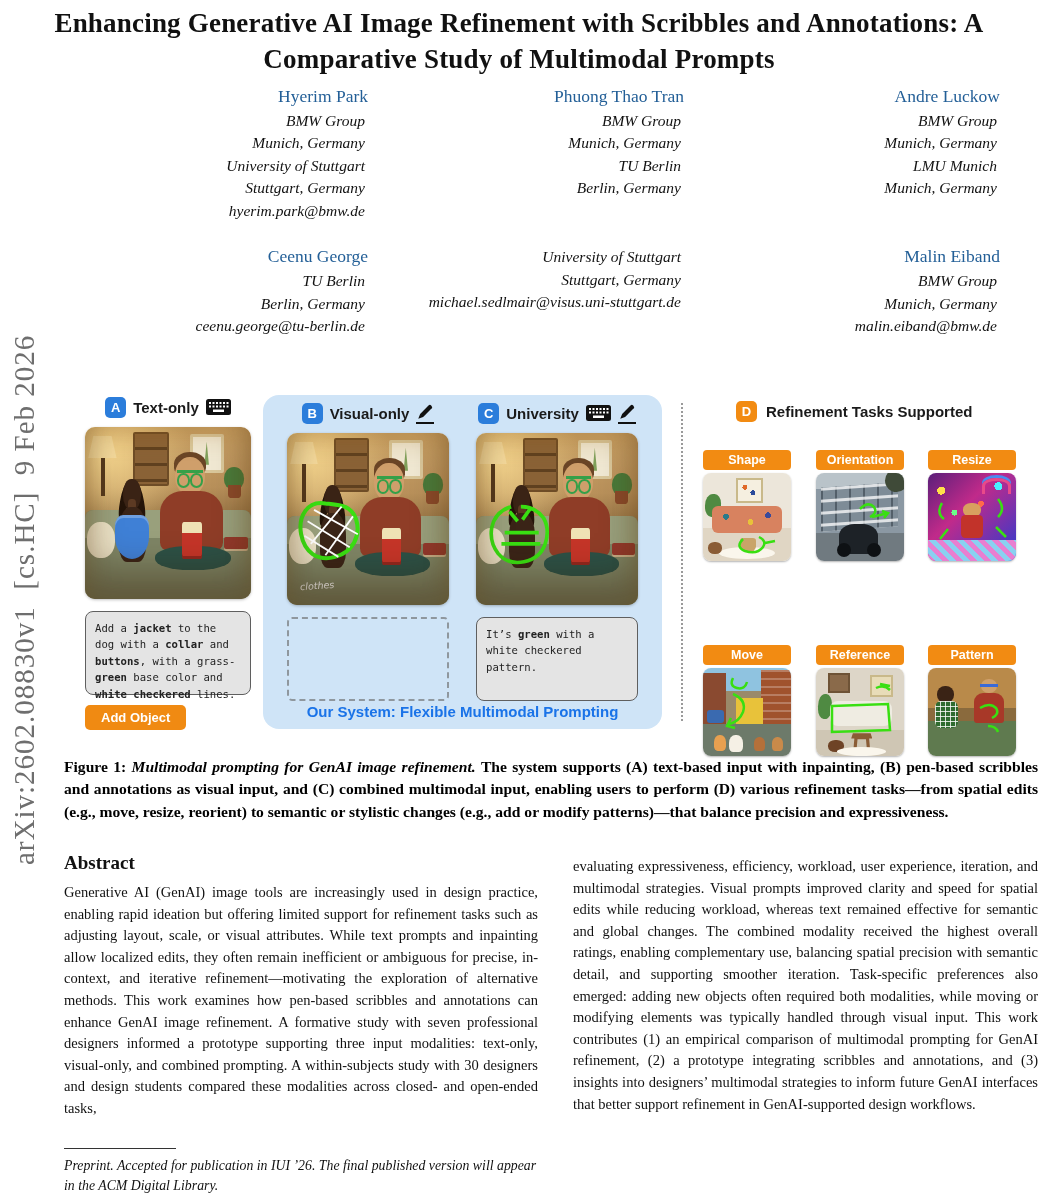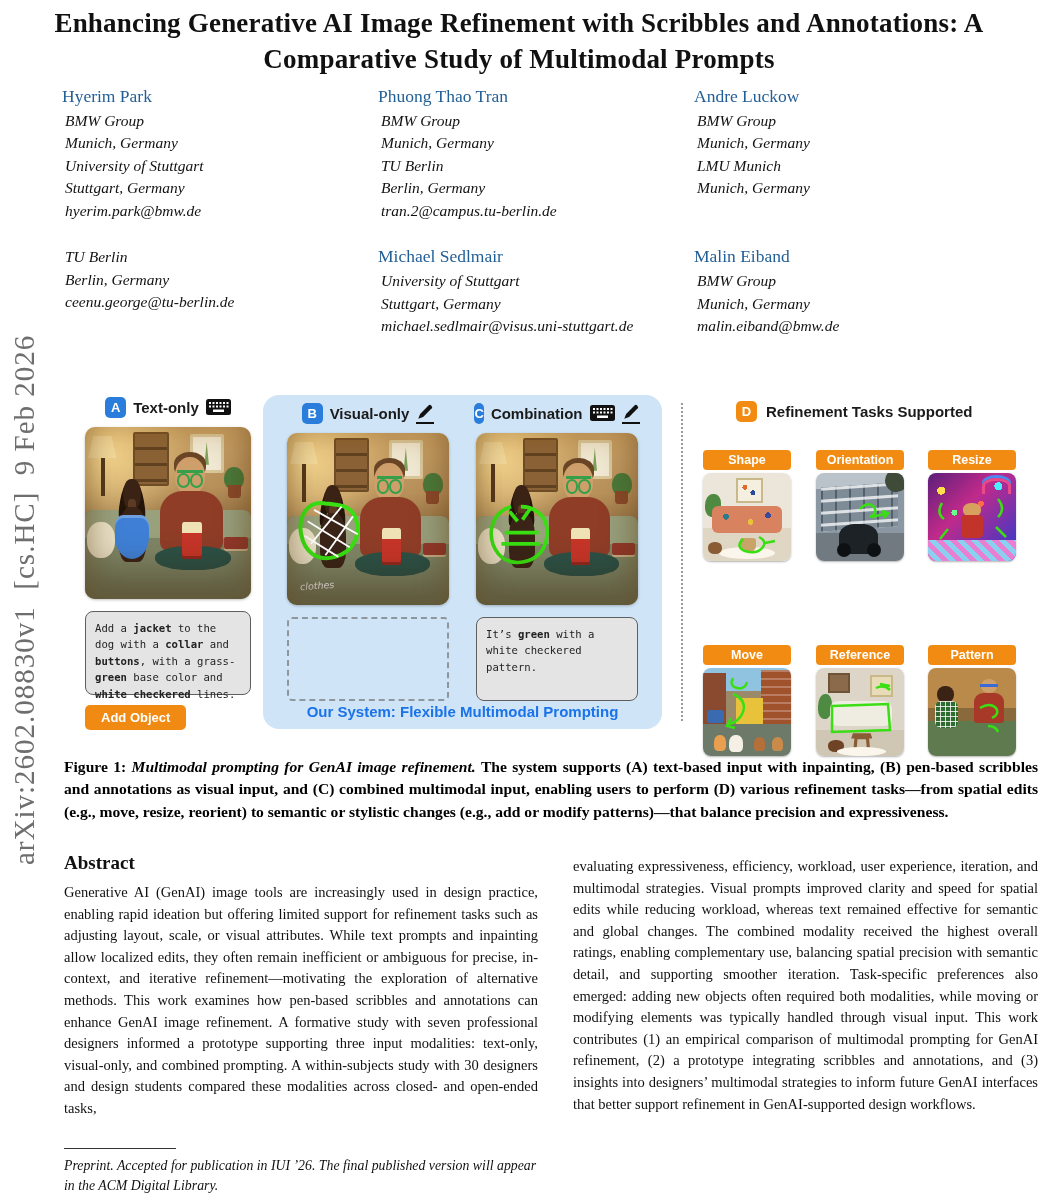--- a/index.html
+++ b/index.html
@@ -11,21 +11,21 @@
     display:flex;align-items:center;justify-content:center;
     writing-mode:vertical-rl;transform:rotate(180deg);
     font-size:29px;color:#6e6e6e;letter-spacing:1px;white-space:pre;}
 
   
   .paper-title{position:absolute;top:6px;left:50%;transform:translateX(-50%);
     width:975px;text-align:center;font-size:27px;font-weight:bold;line-height:1.32;
     letter-spacing:.2px;}
   .authors{position:absolute;top:86px;left:62px;width:938px;
     display:grid;grid-template-columns:1fr 1fr 1fr;row-gap:24px;column-gap:10px;}
-  .author{text-align:left;}
+  .author{text-align:right;}
   .author .a-name{font-size:17.5px;color:#235f97;margin-bottom:3px;}
   .author .a-lines{font-size:15.5px;line-height:1.45;overflow-wrap:anywhere;
     max-width:300px;margin:0 auto;font-style:italic;}
 
   
   .figure{position:absolute;top:395px;left:80px;width:958px;height:340px;
     font-family:"Liberation Sans",sans-serif;}
   .p-header{display:flex;align-items:center;gap:7px;height:24px;justify-content:center;}
   .badge{width:21px;height:21px;border-radius:5px;display:flex;align-items:center;justify-content:center;
     color:#fff;font-weight:bold;font-size:13px;}
@@ -208,41 +208,40 @@
           <div>hyerim.park@bmw.de</div>
         </div>
     </div>
     <div class="author">
       <div class="a-name">Phuong Thao Tran</div>
       <div class="a-lines">
           <div>BMW Group</div>
           <div>Munich, Germany</div>
           <div>TU Berlin</div>
           <div>Berlin, Germany</div>
-          <div>tran.2@campus.tu-berlin.de</div>
         </div>
     </div>
     <div class="author">
       <div class="a-name">Andre Luckow</div>
       <div class="a-lines">
           <div>BMW Group</div>
           <div>Munich, Germany</div>
           <div>LMU Munich</div>
           <div>Munich, Germany</div>
         </div>
     </div>
     <div class="author">
+      <div class="a-name">Ceenu George</div>
       <div class="a-lines">
           <div>TU Berlin</div>
           <div>Berlin, Germany</div>
           <div>ceenu.george@tu-berlin.de</div>
         </div>
     </div>
     <div class="author">
-      <div class="a-name">Michael Sedlmair</div>
       <div class="a-lines">
           <div>University of Stuttgart</div>
           <div>Stuttgart, Germany</div>
           <div>michael.sedlmair@visus.uni-stuttgart.de</div>
         </div>
     </div>
     <div class="author">
       <div class="a-name">Malin Eiband</div>
       <div class="a-lines">
           <div>BMW Group</div>
@@ -366,21 +365,21 @@
             </g>
           </svg>
           <div class="sc sc-note">clothes</div>
         </div>
         <div class="dash-box"></div>
       </div>
 
       <div class="panel-c">
         <div class="p-header">
           <span class="badge blue">C</span>
-          <span class="p-label">Combination</span>
+          <span class="p-label">University</span>
           <span class="hicon">
             <svg width="25" height="16" viewBox="0 0 25 16">
                 <rect width="25" height="16" rx="2.5" fill="#111"></rect>
                 <g fill="#fff">
                   <rect x="3" y="3" width="2" height="2"></rect>
                   <rect x="6.5" y="3" width="2" height="2"></rect>
                   <rect x="10" y="3" width="2" height="2"></rect>
                   <rect x="13.5" y="3" width="2" height="2"></rect>
                   <rect x="17" y="3" width="2" height="2"></rect>
                   <rect x="20.5" y="3" width="2" height="2"></rect>

